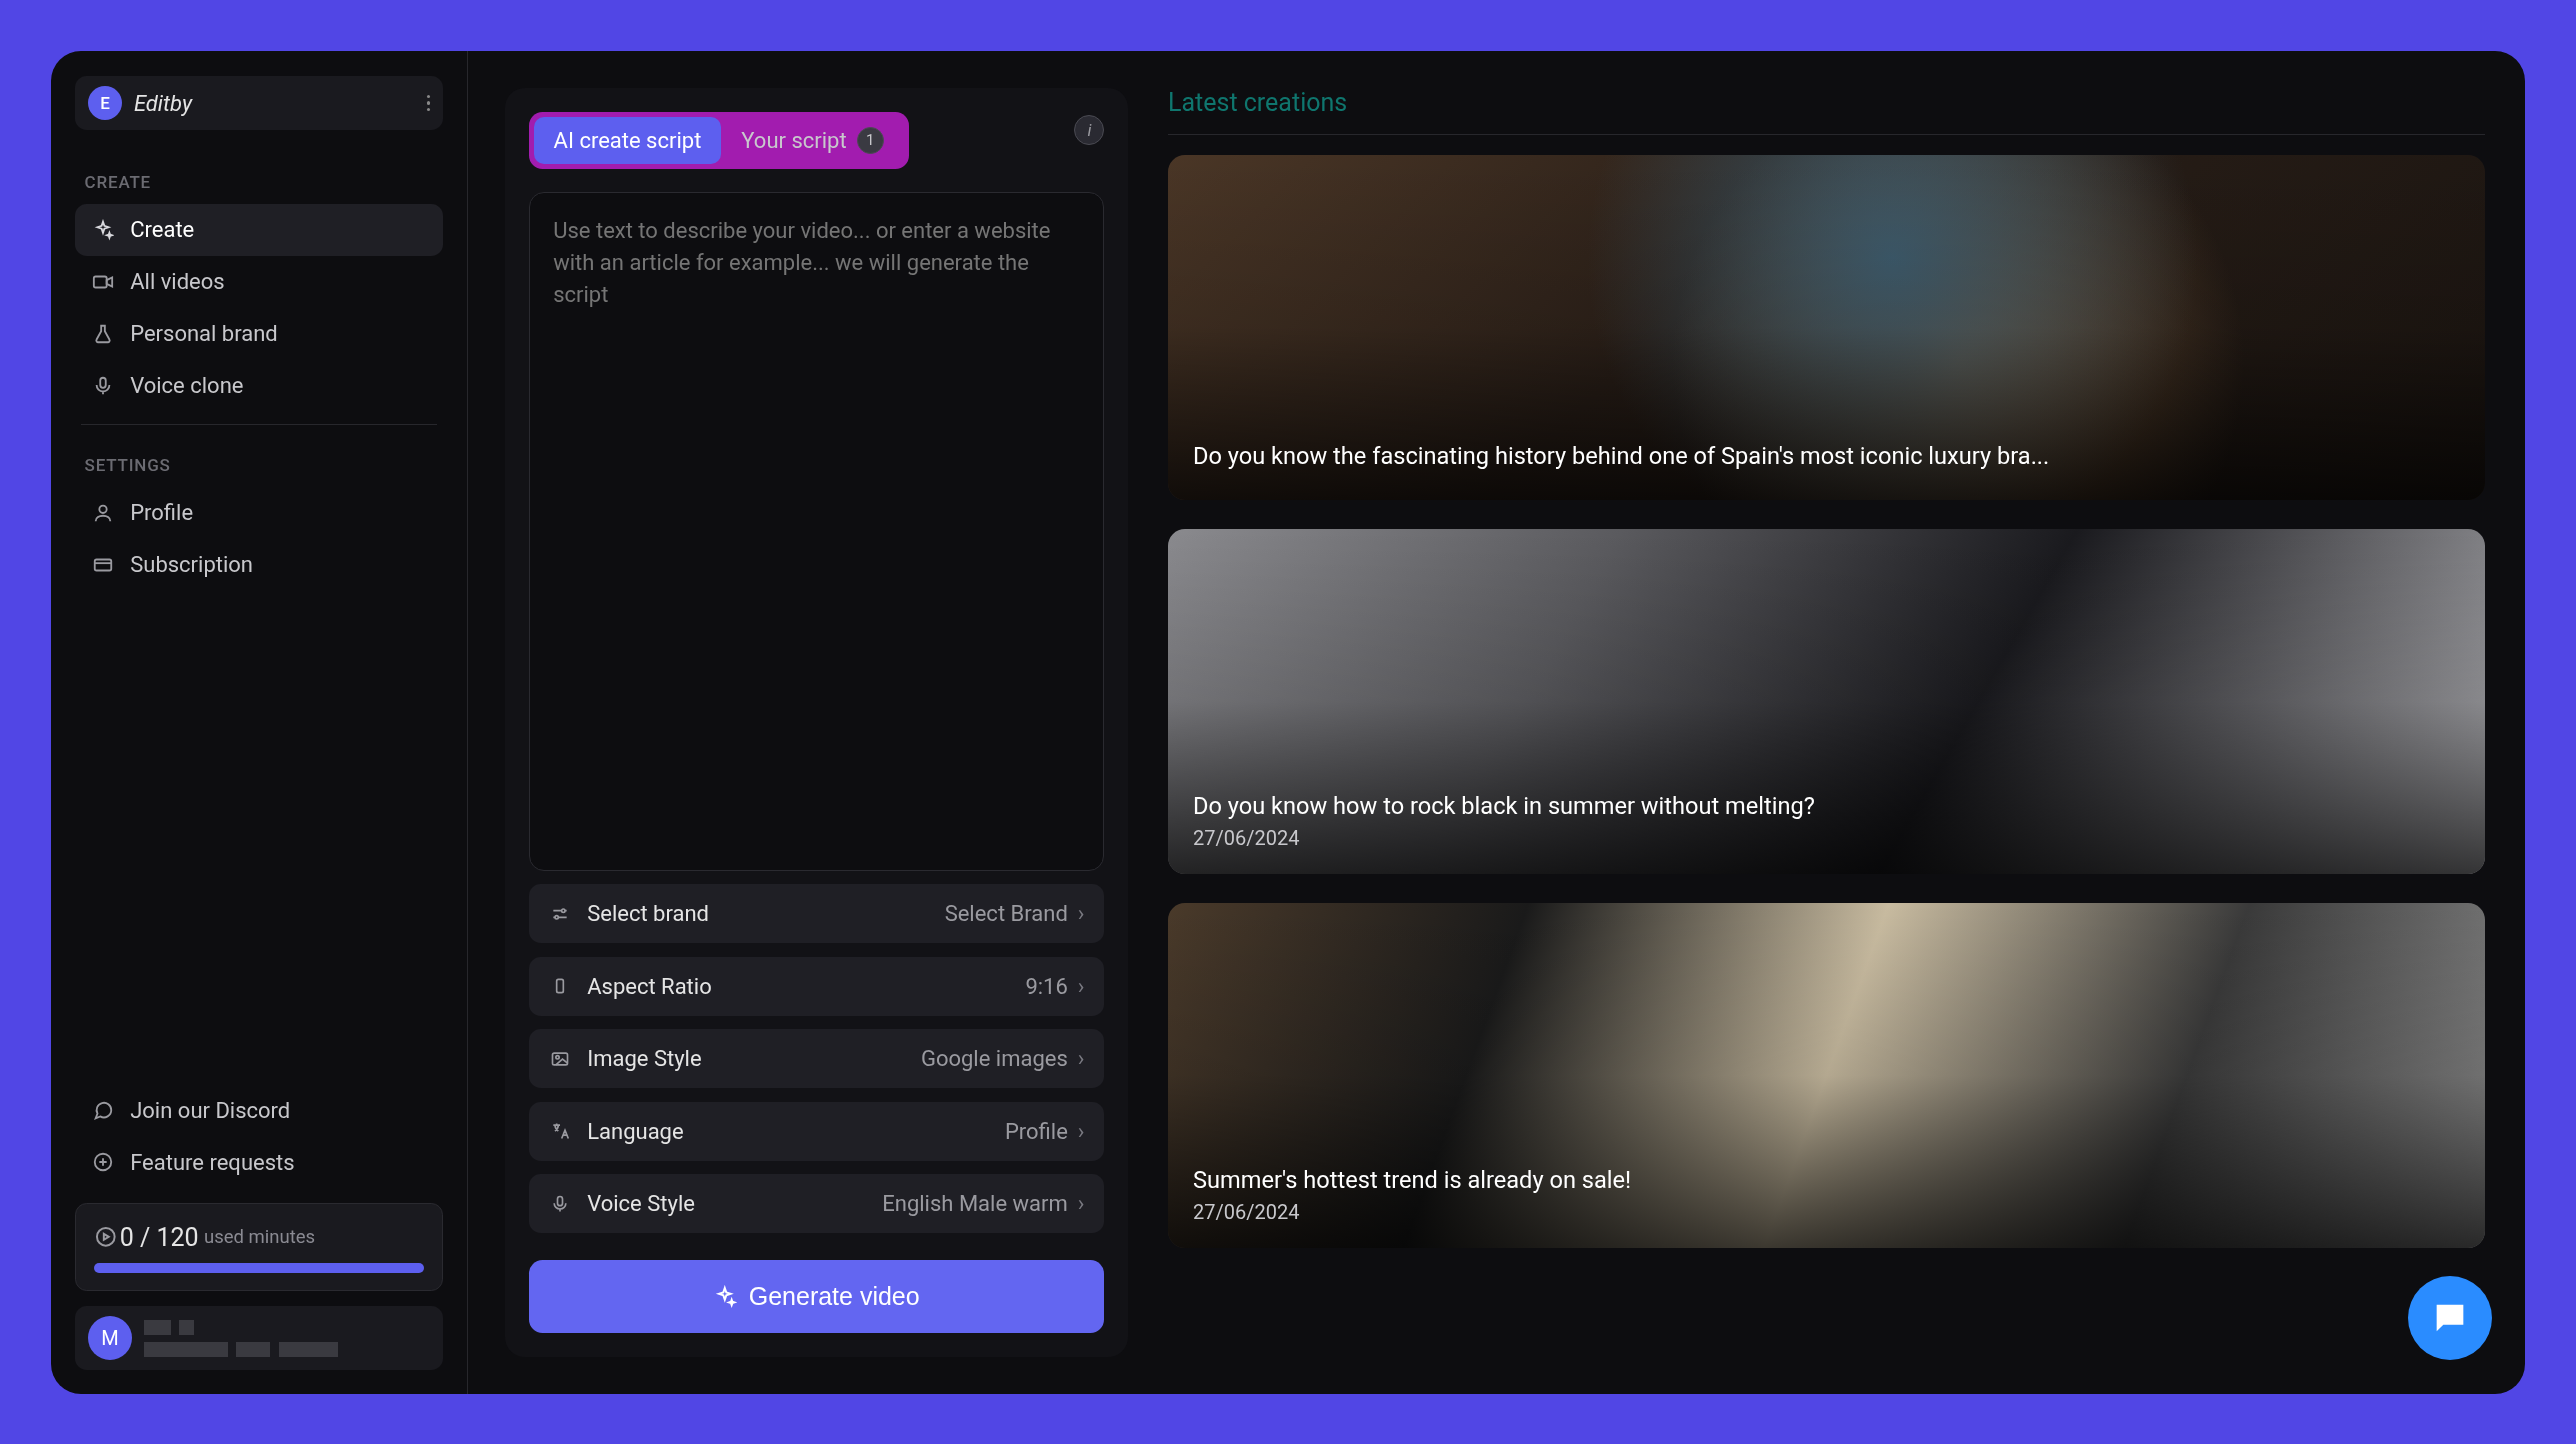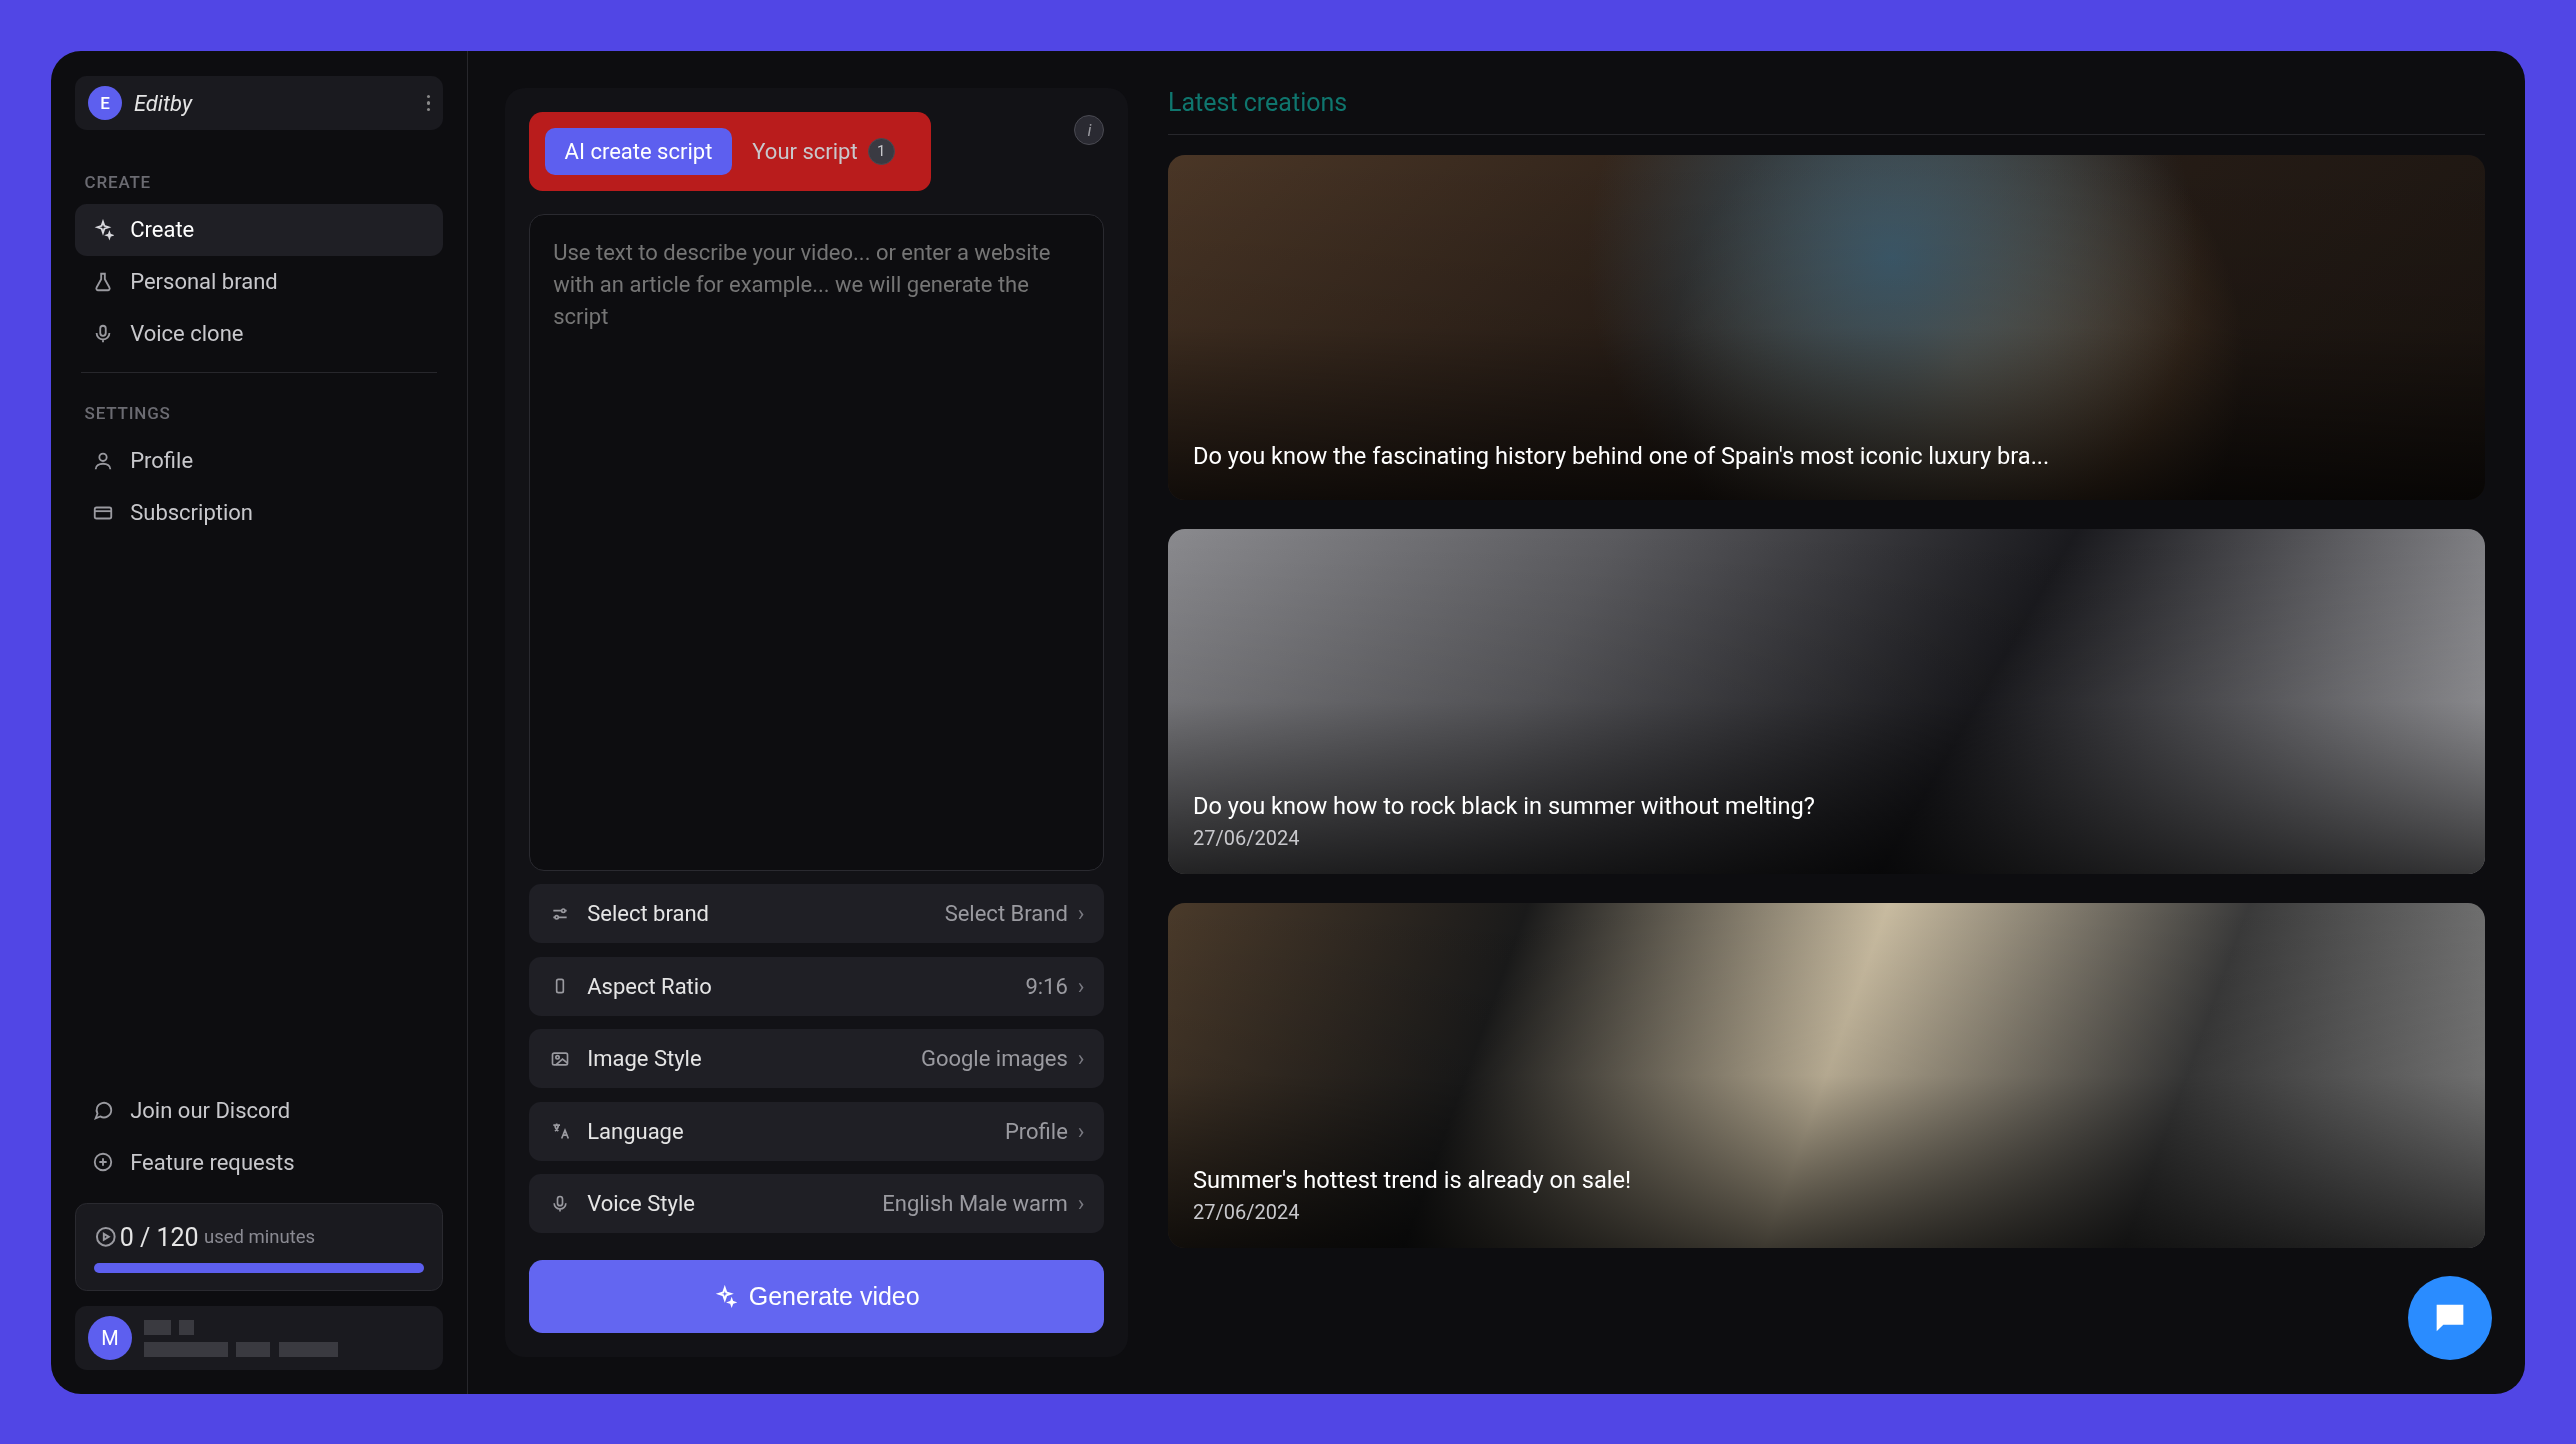--- a/index.html
+++ b/index.html
@@ -103,23 +103,23 @@
   width: 623px;
   background: #121216;
   border-radius: 20px;
   padding: 23.6px;
   display: flex;
   flex-direction: column;
 }
 .tabs-row { display: flex; align-items: center; gap: 0; position: relative; }
 .tabs {
   display: flex;
-  background: #b91c1c;
+  background: #a21caf;
   border-radius: 13.5px;
-  padding: 16px;
+  padding: 5px;
 }
 .tab {
   padding: 10px 20px;
   border-radius: 10px;
   font-size: 22px;
   color: #c8c8cc;
   display: flex;
   align-items: center;
   gap: 10px;
   cursor: pointer;
@@ -243,20 +243,29 @@
         <svg width="22" height="22" viewBox="0 0 24 24" fill="none" stroke="currentColor" stroke-width="2">
             <path d="M12 3l1.5 4.5L18 9l-4.5 1.5L12 15l-1.5-4.5L6 9l4.5-1.5z"></path>
             <path d="M19 15l.7 2 2 .7-2 .7-.7 2-.7-2-2-.7 2-.7z"></path>
           </svg>
       </span>
       <span>Create</span>
     </div>
     <div class="nav-item">
       <span class="nav-icon">
         <svg width="22" height="22" viewBox="0 0 24 24" fill="none" stroke="currentColor" stroke-width="2">
+            <rect x="2" y="6" width="14" height="12" rx="2"></rect>
+            <path d="M16 10l6-3v10l-6-3z"></path>
+          </svg>
+      </span>
+      <span>All videos</span>
+    </div>
+    <div class="nav-item">
+      <span class="nav-icon">
+        <svg width="22" height="22" viewBox="0 0 24 24" fill="none" stroke="currentColor" stroke-width="2">
             <path d="M9 3h6M10 3v6l-5 9a2 2 0 002 3h10a2 2 0 002-3l-5-9V3"></path>
           </svg>
       </span>
       <span>Personal brand</span>
     </div>
     <div class="nav-item">
       <span class="nav-icon">
         <svg width="22" height="22" viewBox="0 0 24 24" fill="none" stroke="currentColor" stroke-width="2">
             <rect x="9" y="3" width="6" height="11" rx="3"></rect>
             <path d="M5 11a7 7 0 0014 0M12 18v3"></path>

